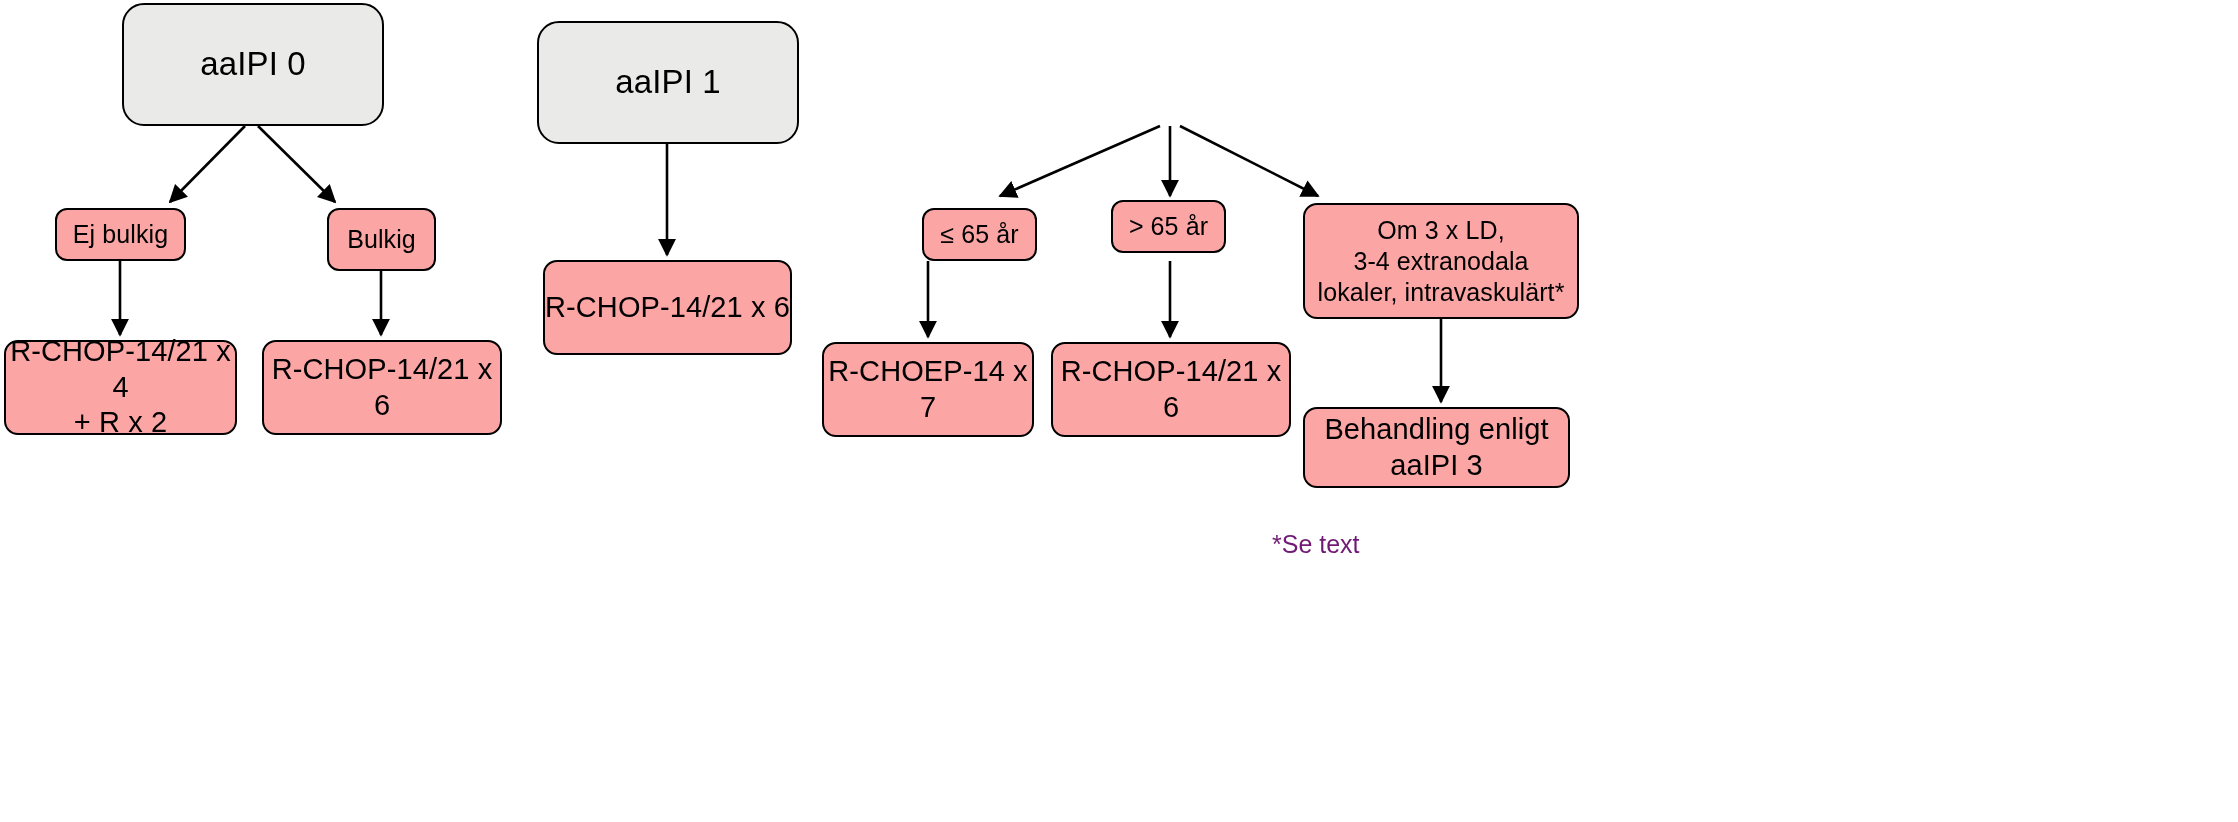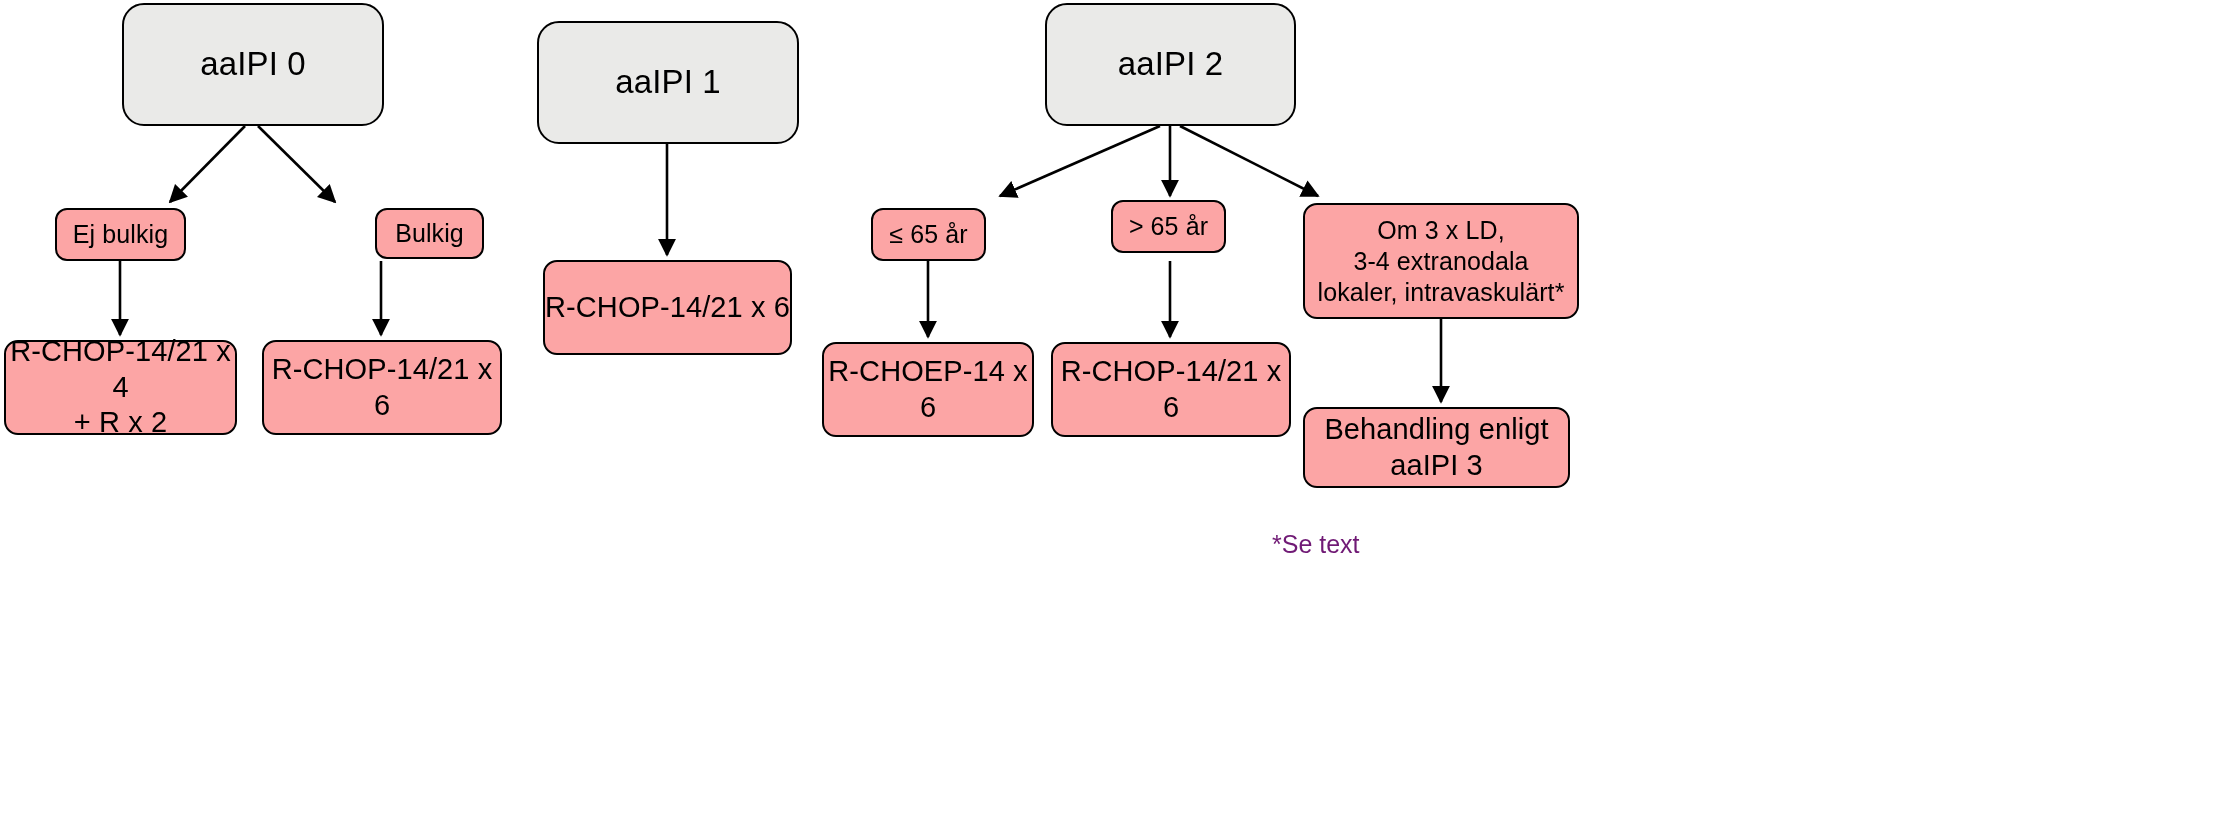--- a/index.html
+++ b/index.html
@@ -98,42 +98,41 @@
 
     <path d="M 1170 261 L 1170 337" stroke="#000000" stroke-width="2.6" fill="none" marker-end="url(#arrow)"></path>
 
     <path d="M 1441 317 L 1441 402" stroke="#000000" stroke-width="2.6" fill="none" marker-end="url(#arrow)"></path>
   </svg>
 
   <div class="node root" style="left:122px; top:3px; width:262px; height:123px;">aaIPI 0</div>
 
   <div class="node cond" style="left:55px; top:208px; width:131px; height:53px;">Ej bulkig</div>
 
-  <div class="node cond" style="left:327px; top:208px; width:109px; height:51px;margin-left:48px;">Bulkig</div>
+  <div class="node cond" style="left:327px; top:208px; width:109px; height:63px;">Bulkig</div>
 
   <div class="node result" style="left:4px; top:340px; width:233px; height:95px;">R-CHOP-14/21 x 4
 + R x 2</div>
 
   <div class="node result" style="left:262px; top:340px; width:240px; height:95px;">R-CHOP-14/21 x 6</div>
 
   <div class="node root" style="left:537px; top:21px; width:262px; height:123px;">aaIPI 1</div>
 
   <div class="node result" style="left:543px; top:260px; width:249px; height:95px;">R-CHOP-14/21 x 6</div>
 
-  <div class="node root" style="left:1045px; top:3px; width:251px; height:123px;">aaIPI 2</div>
 
-  <div class="node cond" style="left:871px; top:208px; width:115px; height:53px;">≤ 65 år</div>
+  <div class="node cond" style="left:922px; top:208px; width:115px; height:53px;">≤ 65 år</div>
 
   <div class="node cond" style="left:1111px; top:200px; width:115px; height:53px;">&gt; 65 år</div>
 
   <div class="node cond-wide" style="left:1303px; top:203px; width:276px; height:116px;">Om 3 x LD,
 3-4 extranodala
 lokaler, intravaskulärt*</div>
 
-  <div class="node result" style="left:822px; top:342px; width:212px; height:95px;">R-CHOEP-14 x 6</div>
+  <div class="node result" style="left:822px; top:342px; width:212px; height:95px;">R-CHOEP-14 x 7</div>
 
   <div class="node result" style="left:1051px; top:342px; width:240px; height:95px;">R-CHOP-14/21 x 6</div>
 
   <div class="node result" style="left:1303px; top:407px; width:267px; height:81px;">Behandling enligt
 aaIPI 3</div>
 
   <div class="footnote" style="left:1272px; top:530px;">*Se text</div>
 
 </div>
 

